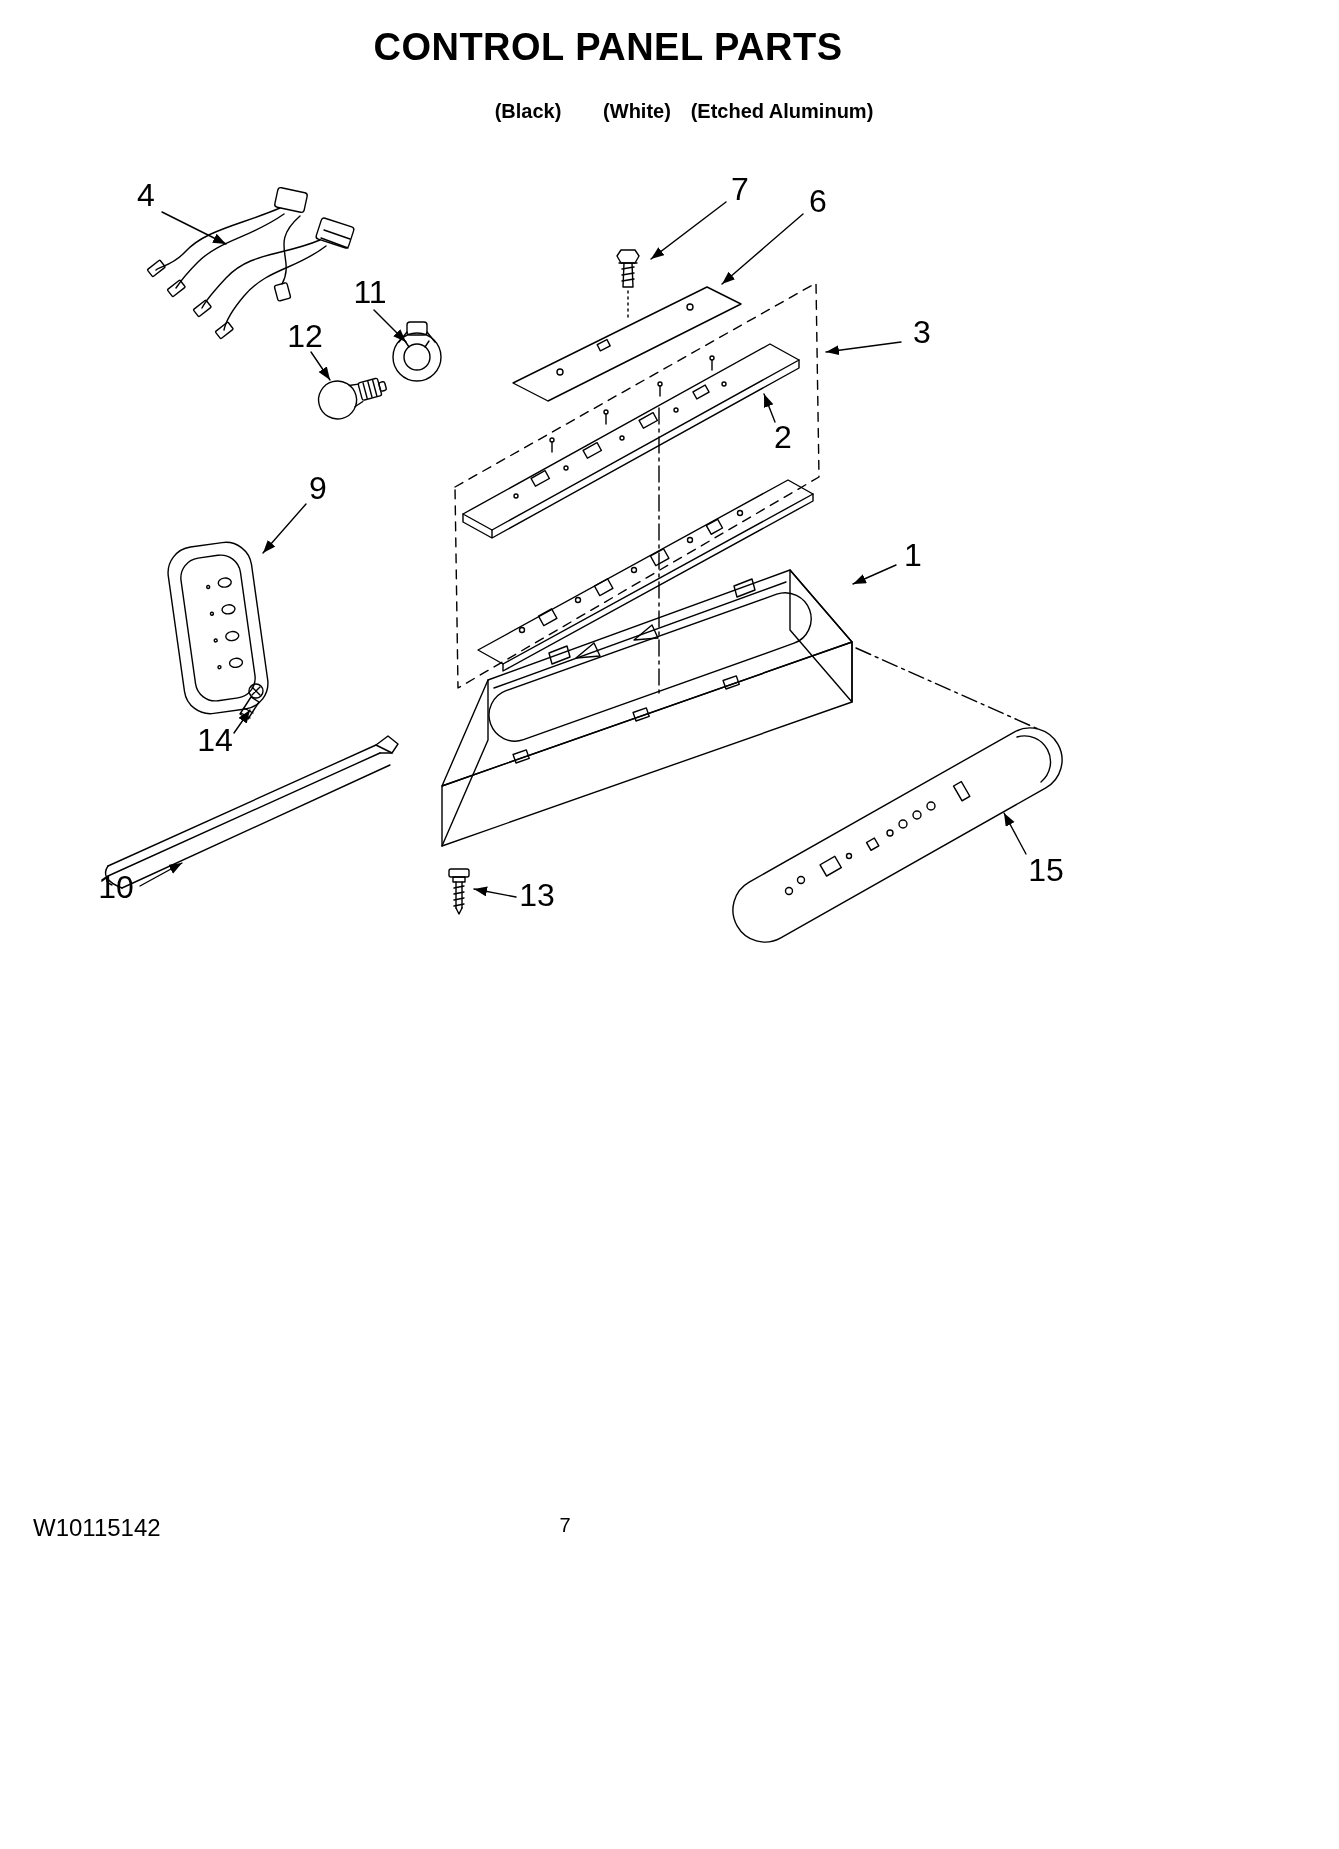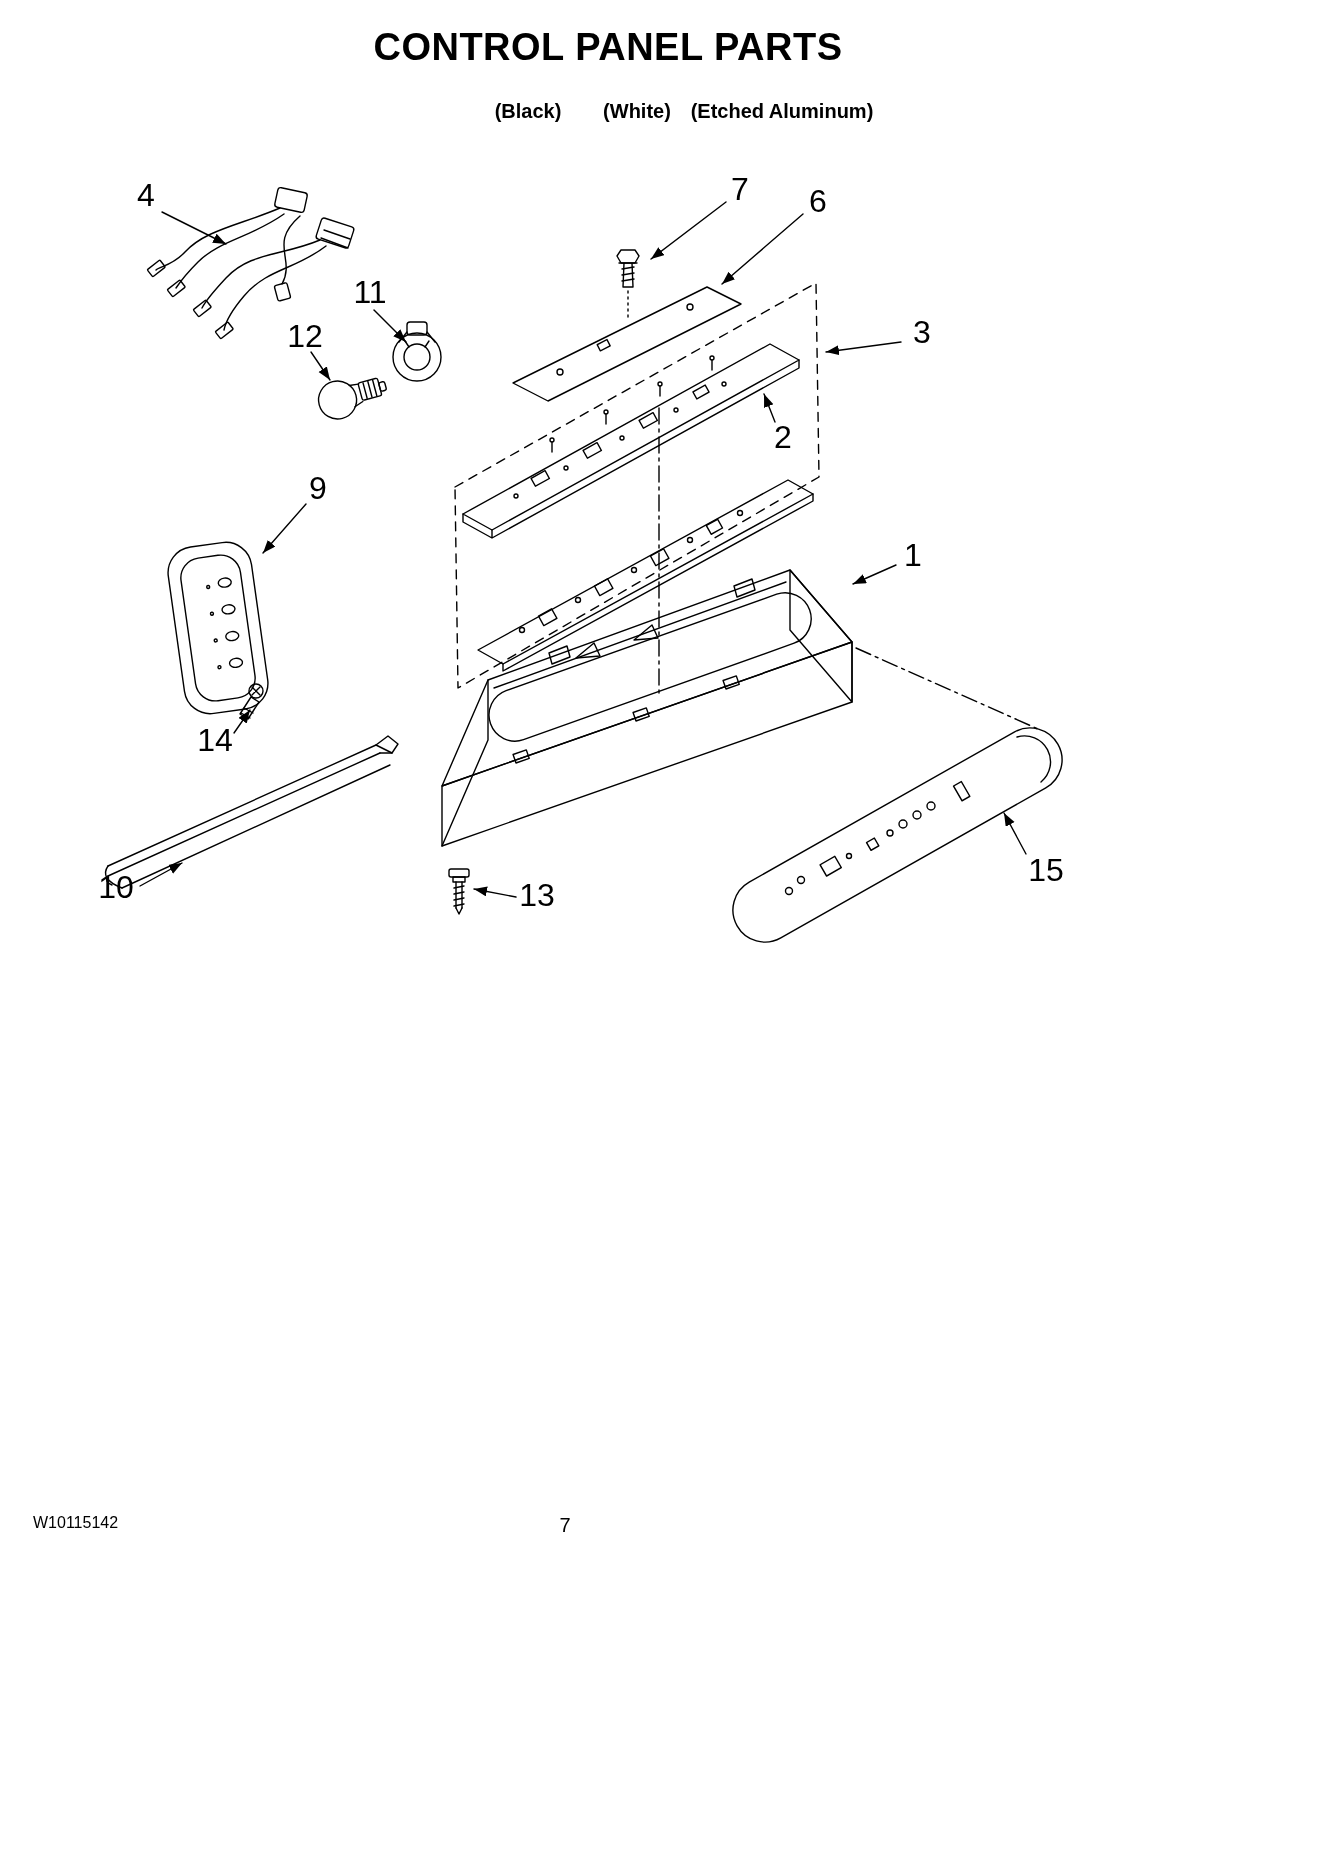--- a/index.html
+++ b/index.html
@@ -59,21 +59,21 @@
     font-size: 32px;
   }
   .leader  { marker-end: url(#arrow); }
   .dashed  { stroke-dasharray: 9 7; stroke-width: 1.3; }
   .dashdot { stroke-dasharray: 16 5 3 5; stroke-width: 1.2; }
   .dotted  { stroke-dasharray: 2 4; stroke-width: 1.2; }
 
   .footer-doc {
     position: absolute;
     top: 1514px; left: 33px;
-    font-size: 16px;
+    font-size: 24px;
   }
   .footer-page {
     position: absolute;
     top: 1514px; left: 0;
     width: 1130px;
     text-align: center;
     font-size: 20px;
   }
 </style>
 </head>

